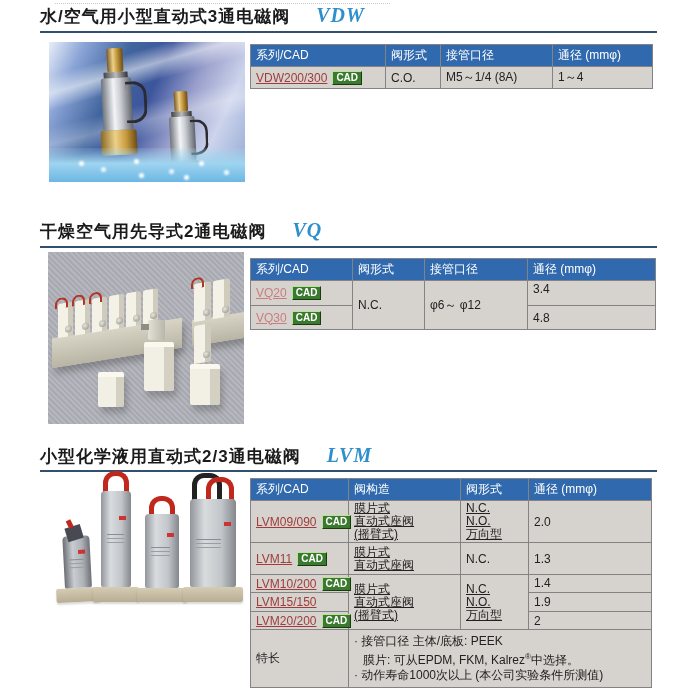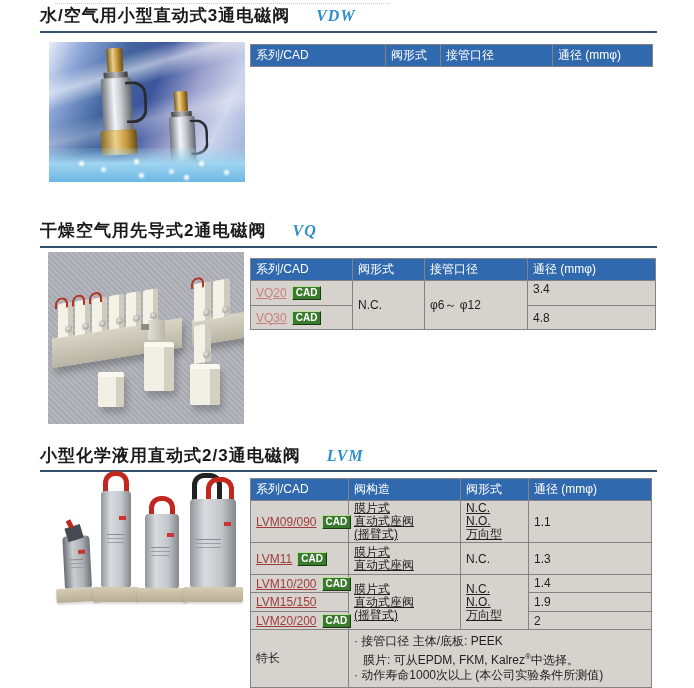--- a/index.html
+++ b/index.html
@@ -7,21 +7,21 @@
     --cad_green:#3a7a2e; --series_blue:#2e8fcd; --rule:#31506f; --border:#848284;
   }
   html,body{margin:0;padding:0;}
   body{width:694px;height:688px;background:#fff;position:relative;overflow:hidden;
        font-family:"Liberation Sans","DejaVu Sans",sans-serif;color:#1a1a1a;}
   .remnant{position:absolute;left:55px;top:3px;width:335px;border-top:1px dotted #c9c9c9;}
 
   
   .sec-title{position:absolute;left:40px;font-size:17px;font-weight:bold;letter-spacing:1px;white-space:nowrap;}
   .sec-title .series{font-family:"Liberation Serif","DejaVu Serif",serif;font-style:italic;
-       font-weight:bold;font-size:16px;color:var(--series_blue);margin-left:26px;letter-spacing:1px;}
+       font-weight:bold;font-size:20px;color:var(--series_blue);margin-left:26px;letter-spacing:1px;}
   .rule{position:absolute;left:40px;width:617px;height:2px;background:var(--rule);}
 
   
   table{position:absolute;border-collapse:collapse;table-layout:fixed;font-size:12px;}
   th{background:var(--header_bg);color:#fff;font-weight:normal;text-align:left;
      padding:2px 5px;border:1px solid var(--border);height:15px;white-space:nowrap;}
   td{background:var(--cell_bg);padding:1px 5px;border:1px solid var(--border);
      color:#222;vertical-align:middle;white-space:nowrap;}
   .t1{left:250px;top:44px;width:402px;}
   .t2{left:250px;top:258px;width:405px;}
@@ -154,20 +154,28 @@
       <col style="width:112px">
       <col style="width:100px">
     </colgroup>
   <tbody>
       <tr>
     <th>系列/CAD</th>
     <th>阀形式</th>
     <th>接管口径</th>
     <th>通径 (mmφ)</th>
   </tr>
+  <tr style="height:22px;">
+    <td>
+      <a class="cat-link">VDW200/300</a><span class="cad">CAD</span>
+    </td>
+    <td>C.O.</td>
+    <td>M5～1/4 (8A)</td>
+    <td>1～4</td>
+  </tr>
 </tbody>
   </table>
 
 <div class="sec-title" style="top:219px;">
   <span>干燥空气用先导式2通电磁阀</span><span class="series">VQ</span>
 </div>
 <div class="rule" style="top:246px;"></div>
 
 <div class="img2">
   <div class="tex"></div>
@@ -274,21 +282,21 @@
     <td class="mline">
       <div>膜片式</div>
       <div>直动式座阀</div>
       <div>(摇臂式)</div>
     </td>
     <td class="mline">
       <div>N.C.</div>
       <div>N.O.</div>
       <div>万向型</div>
     </td>
-    <td>1.1</td>
+    <td>2.0</td>
   </tr>
   <tr style="height:32px;">
     <td>
       <a class="cat-link">LVM11</a><span class="cad">CAD</span>
     </td>
     <td class="mline">
       <div>膜片式</div>
       <div>直动式座阀</div>
     </td>
     <td>N.C.</td>

